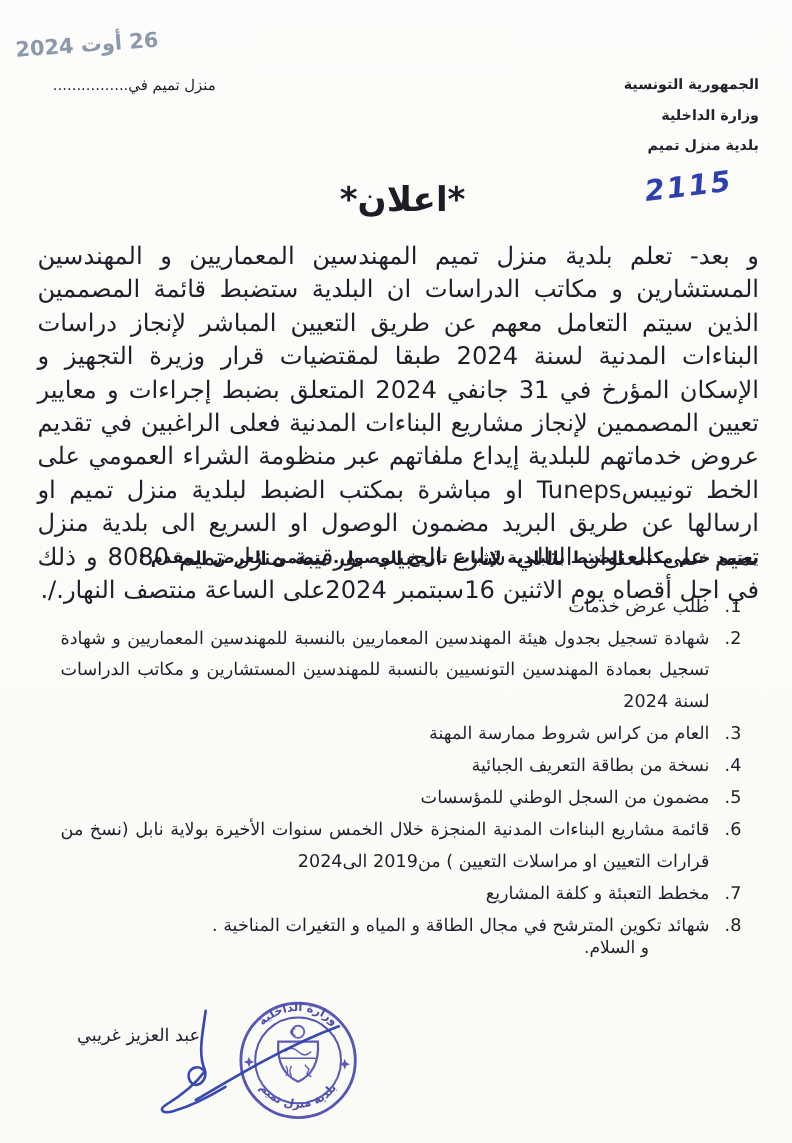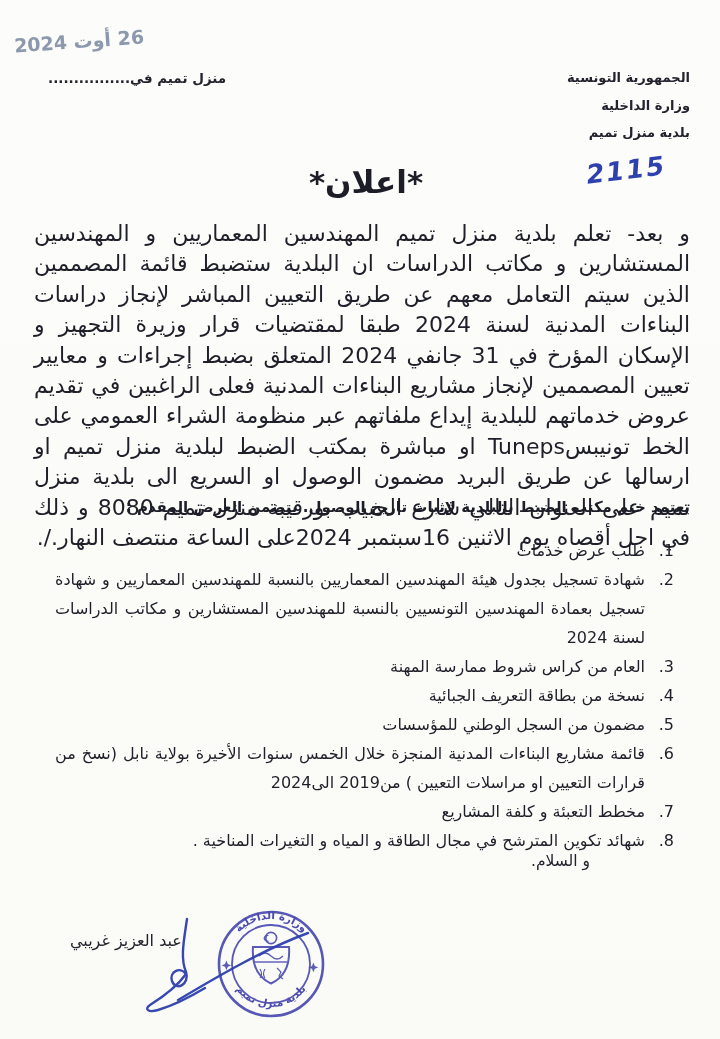--- a/index.html
+++ b/index.html
@@ -13,21 +13,21 @@
     overflow:hidden;
   }
   .date-stamp{
     position:absolute;left:14px;top:30px;
     color:#8c98ac;font-size:19px;font-weight:bold;
     letter-spacing:1.5px;direction:rtl;
     transform:rotate(-4deg);
   }
   .place-line{
     position:absolute;left:48px;top:70px;
-    direction:rtl;font-weight:bold;font-size:13.5px;
+    direction:rtl;font-weight:normal;font-size:13.5px;
   }
   .letterhead{
     position:absolute;top:64px;right:30px;
     direction:rtl;
     font-weight:bold;font-size:13px;line-height:27.5px;
   }
   .ref-number{
     position:absolute;top:155px;right:54px;
     color:#2e3fae;font-size:26px;font-style:italic;font-weight:bold;
     letter-spacing:2px;transform:rotate(-7deg);

